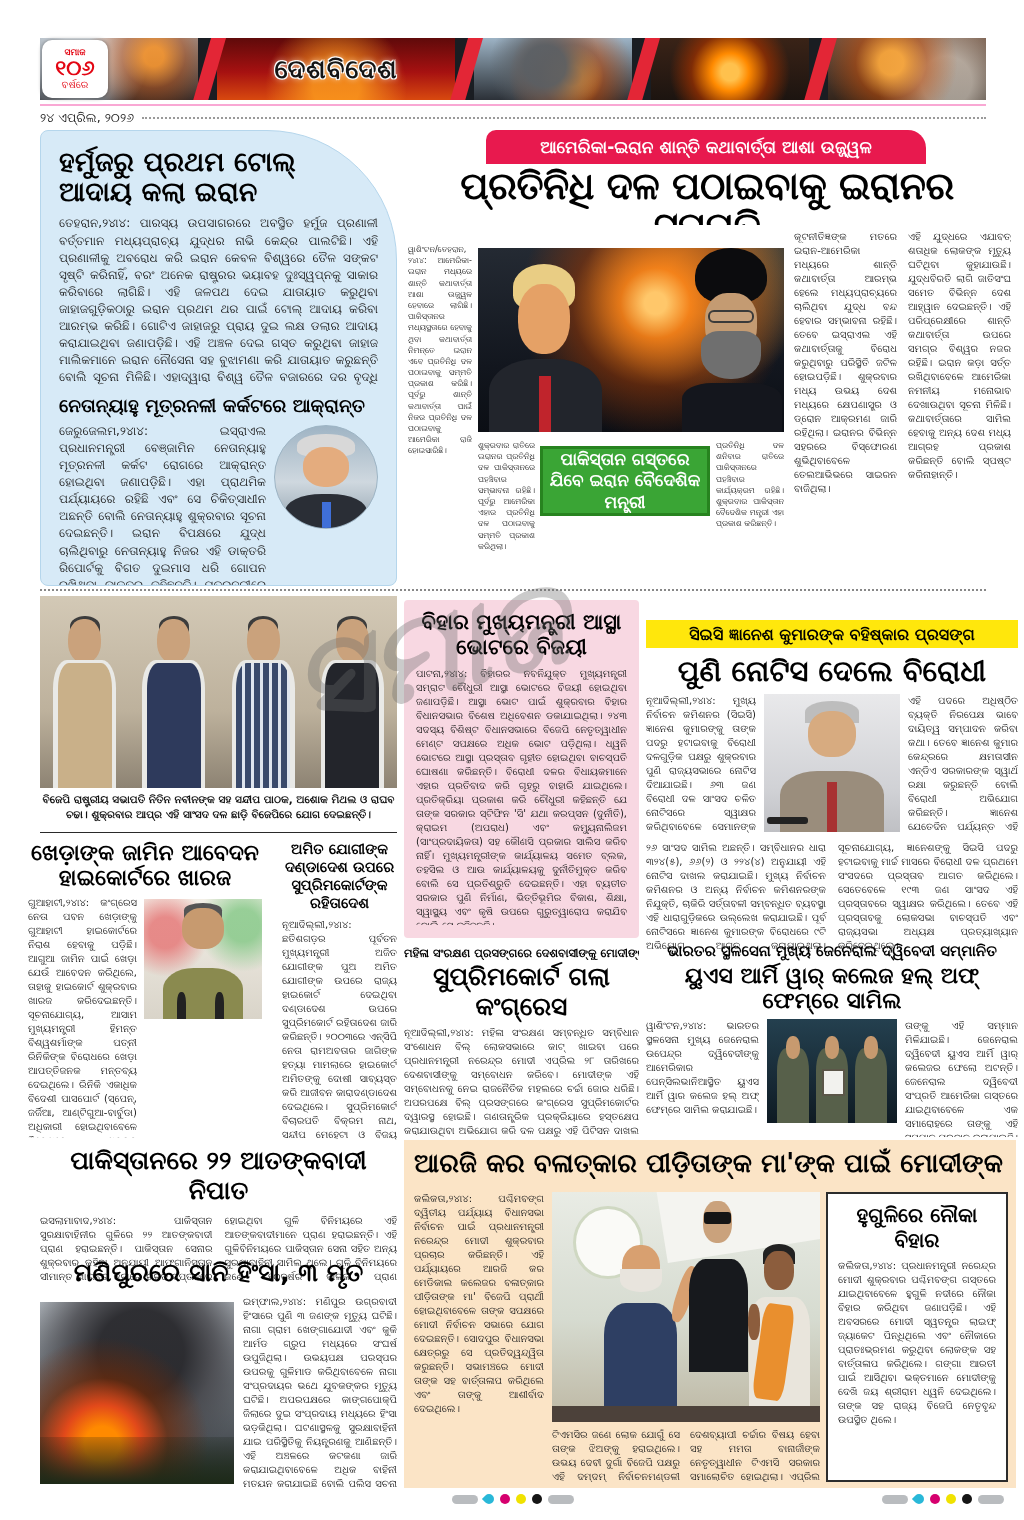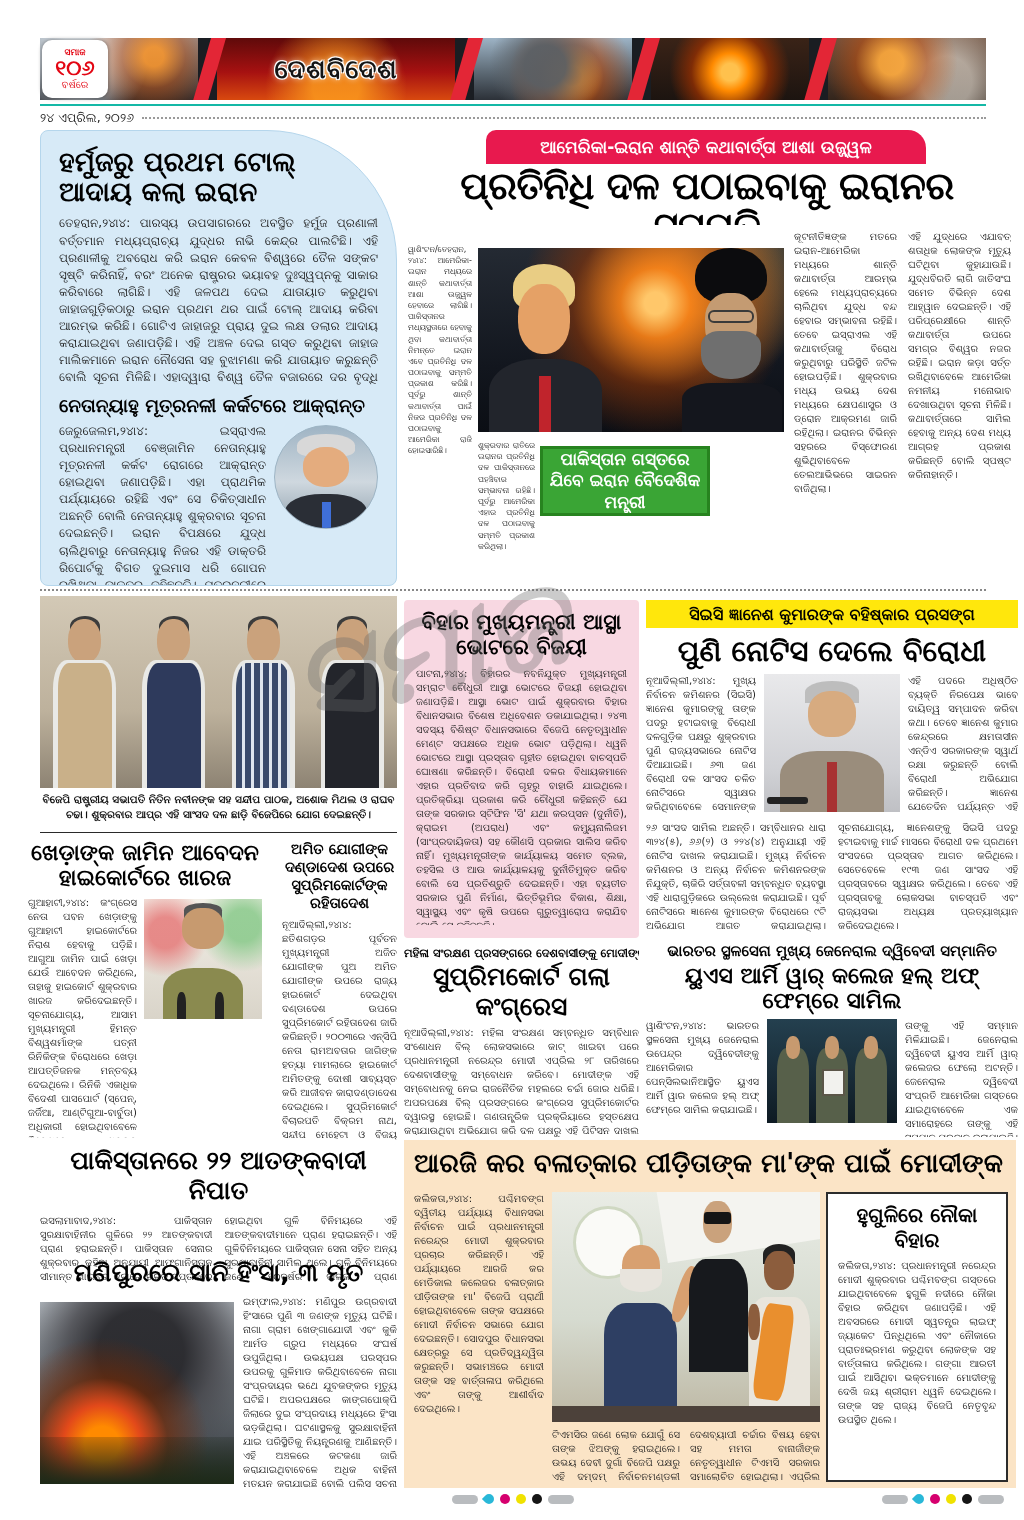--- a/index.html
+++ b/index.html
@@ -35,21 +35,21 @@
       linear-gradient(180deg,#5f0a0a,#a61111 55%,#d8490f); }
   .section-title { font-size:26px; font-weight:bold; color:#151515; letter-spacing:1px;
     text-shadow:-1px -1px 0 #fff,1px -1px 0 #fff,-1px 1px 0 #fff,1px 1px 0 #fff,0 0 6px #fff; }
   .logo { left:42px; top:40px; width:66px; height:58px; background:#fff; border-radius:10px; z-index:4;
     display:flex; flex-direction:column; align-items:center; justify-content:center; box-shadow:0 0 4px rgba(0,0,0,.45); }
   .logo .t { color:#e30613; font-size:9px; font-weight:bold; line-height:1; }
   .logo .n { color:#e30613; font-size:21px; font-weight:bold; line-height:1.05; }
   .logo .b { color:#e30613; font-size:10px; line-height:1; }
 
   
-  .dateline { left:40px; top:104px; width:946px; border-top:2px solid #14b8a6; padding-top:4px;
+  .dateline { left:40px; top:104px; width:946px; border-top:2px solid #f9a8d4; padding-top:4px;
     display:flex; align-items:center; }
   .date-text { font-size:12.5px; color:#222; white-space:nowrap; }
   .leader { flex:1; border-bottom:2px dotted #9a9a9a; height:2px; margin-left:8px; }
 
   
   .bluebox { left:40px; top:130px; width:357px; height:456px; background:#d7eaf7; border:1px solid #b5d6ec;
     border-radius:8px 130px 8px 8px; padding:16px 18px 10px; overflow:hidden; }
   .hormuz-head { font-size:27px; font-weight:bold; line-height:1.12; color:#000; }
   .net-head { font-size:18.5px; font-weight:bold; line-height:1.18; color:#000; margin-top:10px; }
   .net-wrap { margin-top:6px; }
@@ -124,21 +124,21 @@
   .yogi-head { font-size:14.5px; font-weight:bold; text-align:center; line-height:1.25; color:#000; }
 
   .pinkbox { left:404px; top:600px; width:235px; height:338px; background:#f8d8e2; border-radius:4px;
     padding:10px 12px; overflow:hidden; }
   .bihar-head { font-size:21px; font-weight:bold; text-align:center; line-height:1.2; color:#000; }
 
   .congress { left:404px; top:946px; width:235px; height:192px; overflow:hidden; }
   .congress-kicker { font-size:11.5px; font-weight:bold; text-align:center; color:#000; white-space:nowrap; overflow:hidden; }
   .congress-head { font-size:25px; font-weight:800; text-align:center; color:#000; margin:2px 0 4px; }
 
-  .cec { left:646px; top:600px; width:372px; height:338px; overflow:hidden; }
+  .cec { left:646px; top:620px; width:372px; height:338px; overflow:hidden; }
   .cec-kicker { height:28px; background:#ffe70c; font-weight:bold; font-size:16px; color:#000;
     display:flex; align-items:center; justify-content:center; overflow:hidden; }
   .cec-head { font-size:29px; font-weight:800; text-align:center; color:#000; margin:6px 0 5px; }
   .cec-row { display:flex; gap:8px; }
   .cec-colL,.cec-colR { width:110px; height:140px; }
   .cec-photo { width:136px; height:138px; position:relative; overflow:hidden;
     background:linear-gradient(180deg,#e9e9eb,#d0d1d5 70%,#bfc0c4); flex:0 0 auto; }
   .cec-hair { position:absolute; top:5%; left:30%; width:40%; height:16%; background:#bdbdbd; border-radius:50% 50% 0 0; }
   .cec-face { position:absolute; top:12%; left:32%; width:36%; height:34%; background:#d7ab80; border-radius:44%; }
   .cec-suit { position:absolute; bottom:-4%; left:12%; width:76%; height:48%; background:#9a8d7c; border-radius:36% 36% 0 0; }
@@ -271,20 +271,21 @@
       <div class="cleric">
         <div class="turban"></div>
         <div class="cleric-face"></div>
         <div class="glasses"></div>
         <div class="beard"></div>
         <div class="robe"></div>
       </div>
     </div>
     <p class="m-col-b bodysm">ଶୁକ୍ରବାର ରାତିରେ ଇରାନର ପ୍ରତିନିଧି ଦଳ ପାକିସ୍ତାନରେ ପହଞ୍ଚିବାର ସମ୍ଭାବନା ରହିଛି। ପୂର୍ବରୁ ଆମେରିକା ଏହାର ପ୍ରତିନିଧି ଦଳ ପଠାଇବାକୁ ସମ୍ମତି ପ୍ରକାଶ କରିଥିଲା।</p>
     <div class="m-green">ପାକିସ୍ତାନ ଗସ୍ତରେ ଯିବେ ଇରାନ ବୈଦେଶିକ ମନ୍ତ୍ରୀ</div>
+    <p class="m-col-c bodysm">ପ୍ରତିନିଧି ଦଳ ଶନିବାର ରାତିରେ ପାକିସ୍ତାନରେ ପହଞ୍ଚିବାର କାର୍ଯ୍ୟକ୍ରମ ରହିଛି। ଶୁକ୍ରବାର ପାକିସ୍ତାନ ବୈଦେଶିକ ମନ୍ତ୍ରୀ ଏହା ପ୍ରକାଶ କରିଛନ୍ତି।</p>
     <p class="m-col-r1 bodysm">କୂଟନୀତିଜ୍ଞଙ୍କ ମତରେ ଇରାନ-ଆମେରିକା ମଧ୍ୟରେ ଶାନ୍ତି କଥାବାର୍ତ୍ତା ଆରମ୍ଭ ହେଲେ ମଧ୍ୟପ୍ରାଚ୍ୟରେ ଚାଲିଥିବା ଯୁଦ୍ଧ ବନ୍ଦ ହେବାର ସମ୍ଭାବନା ରହିଛି। ତେବେ ଇସ୍ରାଏଲ ଏହି କଥାବାର୍ତ୍ତାକୁ ବିରୋଧ କରୁଥିବାରୁ ପରିସ୍ଥିତି ଜଟିଳ ହୋଇପଡ଼ିଛି। ଶୁକ୍ରବାର ମଧ୍ୟ ଉଭୟ ଦେଶ ମଧ୍ୟରେ କ୍ଷେପଣାସ୍ତ୍ର ଓ ଡ୍ରୋନ ଆକ୍ରମଣ ଜାରି ରହିଥିଲା। ଇରାନର ବିଭିନ୍ନ ସହରରେ ବିସ୍ଫୋରଣ ଶୁଭିଥିବାବେଳେ ତେଲଆଭିଭରେ ସାଇରନ ବାଜିଥିଲା।</p>
     <p class="m-col-r2 bodysm">ଏହି ଯୁଦ୍ଧରେ ଏଯାବତ୍ ଶତାଧିକ ଲୋକଙ୍କ ମୃତ୍ୟୁ ଘଟିଥିବା କୁହାଯାଉଛି। ଯୁଦ୍ଧବିରତି ଲାଗି ଜାତିସଂଘ ସମେତ ବିଭିନ୍ନ ଦେଶ ଆହ୍ୱାନ ଦେଇଛନ୍ତି। ଏହି ପରିପ୍ରେକ୍ଷୀରେ ଶାନ୍ତି କଥାବାର୍ତ୍ତା ଉପରେ ସମଗ୍ର ବିଶ୍ୱର ନଜର ରହିଛି। ଇରାନ କଡ଼ା ସର୍ତ୍ତ ରଖିଥିବାବେଳେ ଆମେରିକା ନମନୀୟ ମନୋଭାବ ଦେଖାଉଥିବା ସୂଚନା ମିଳିଛି। କଥାବାର୍ତ୍ତାରେ ସାମିଲ ହେବାକୁ ଅନ୍ୟ ଦେଶ ମଧ୍ୟ ଆଗ୍ରହ ପ୍ରକାଶ କରିଛନ୍ତି ବୋଲି ସ୍ପଷ୍ଟ କରିନାହାନ୍ତି।</p>
   </div>
 
   <div class="abs dotted-div"></div>
 
   <div class="abs group-photo">
     <div class="fig">
         <div class="hairc"></div>
         <div class="head"></div>

